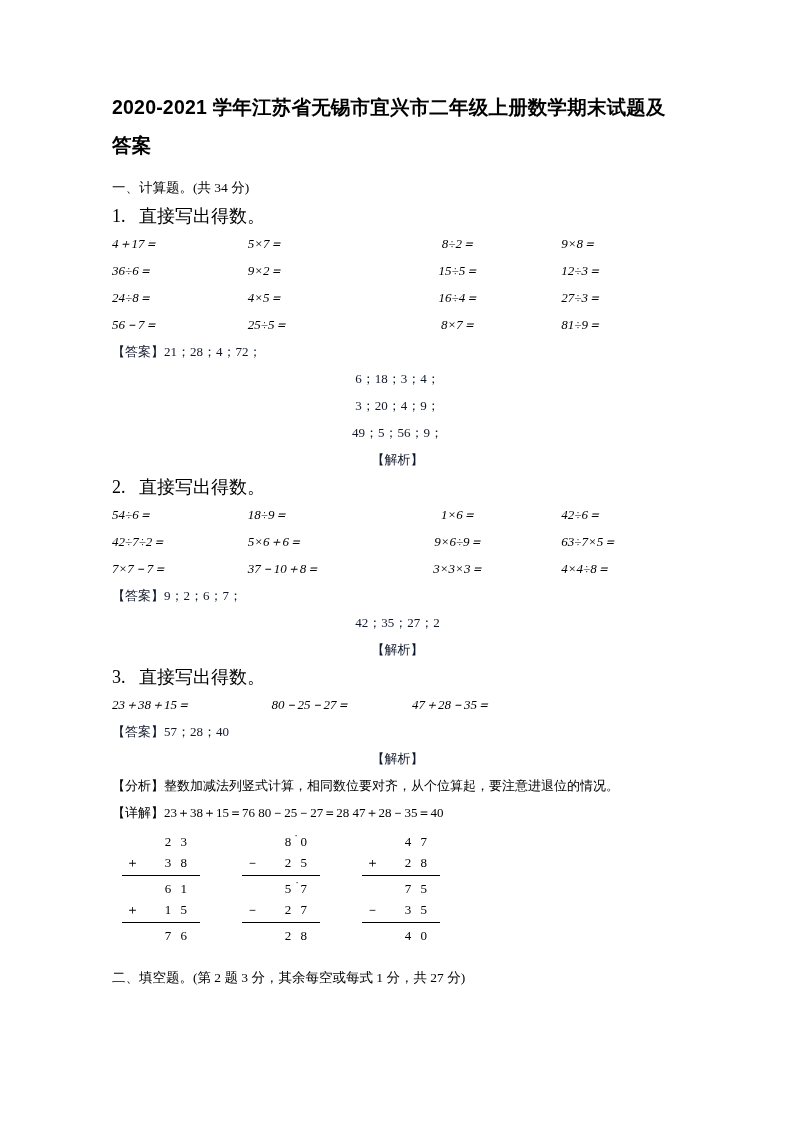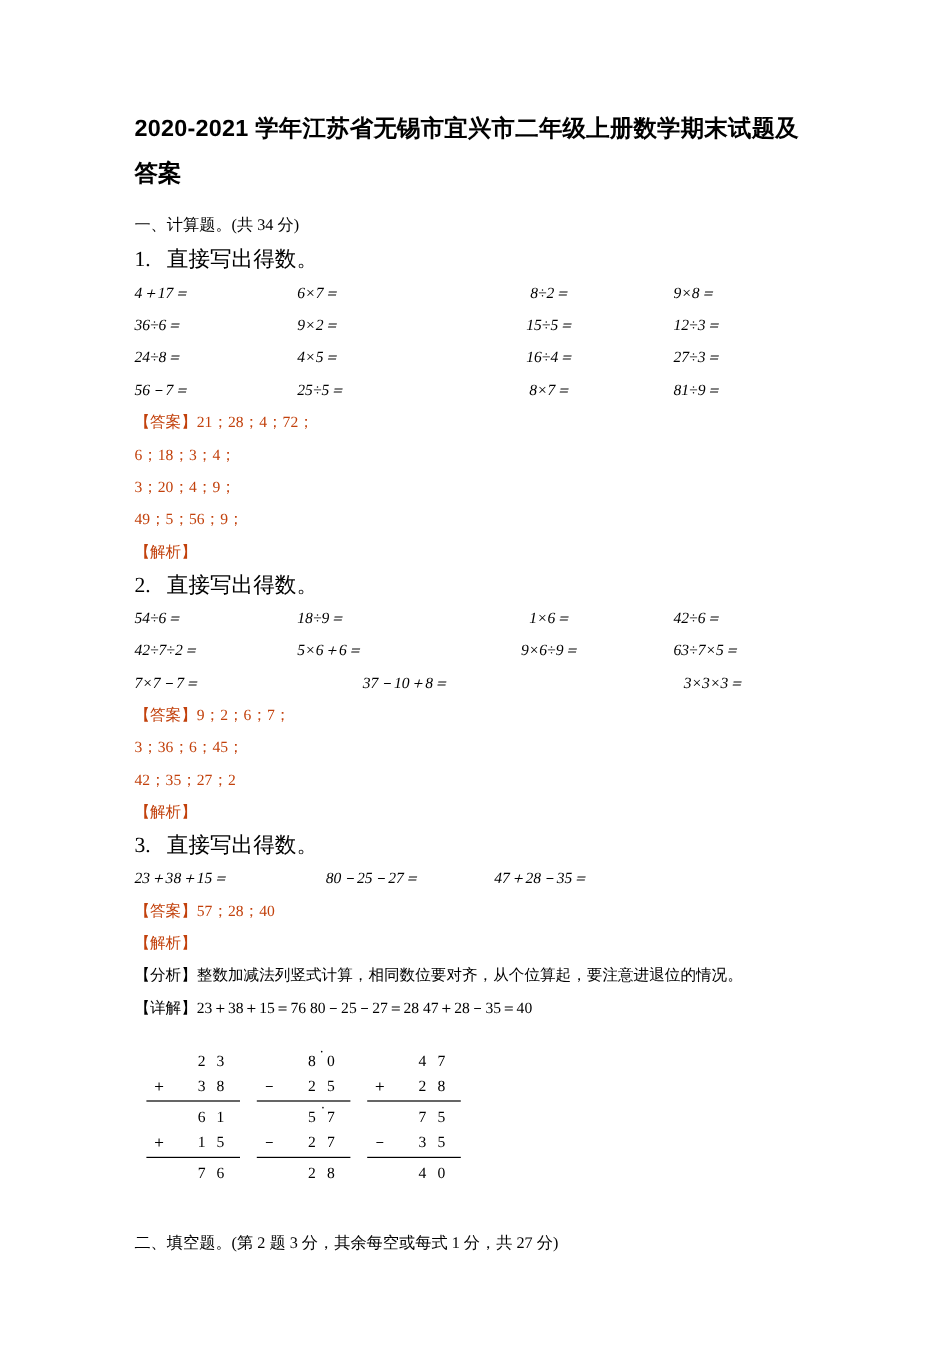--- a/index.html
+++ b/index.html
@@ -57,26 +57,27 @@
   .expr-row .cell.c4 { text-align: left; padding-left: 42px;}
   .expr-row.narrow .cell.c2 { padding-left: 24px; text-align: right; }
   .expr-row.narrow .cell.c3 { padding-left: 48px; }
   .expr-row.narrow .cell.c4 { padding-left: 72px; }
 
   .answer-line {
     font-size: 13px;
     line-height: 27px;
   }
   .tag-blue {
-    color: #c2410c;
+    color: #0f172a;
+    text-align: center;
   }
   .vertical-calc {
-    margin-top: 20px;
+    margin-top: 5px;
     display: flex;
-    gap: 14px;
+    gap: 42px;
     padding-left: 10px;
     font-family: "Liberation Serif", serif;
     font-size: 13px;
   }
   .vc {
     width: 78px;
   }
   .vc .row {
     text-align: right;
     line-height: 21px;
@@ -104,40 +105,40 @@
   .vc .dot2 {
     position: absolute;
     top: -6px;
     right: 21px;
     font-size: 11px;
     letter-spacing: 0;
   }
   .foot-section {
     font-size: 13.5px;
     line-height: 28px;
-    margin-top: 34px;
+    margin-top: 18px;
   }
 </style>
 </head>
 <body>
 
 <div class="page">
 
   <h1 class="doc-title">2020-2021 学年江苏省无锡市宜兴市二年级上册数学期末试题及答案</h1>
 
   <div class="section-head">一、计算题。(共 34 分)</div>
 
   <div class="q-line">
     <span class="q-num">1.</span>
     &nbsp;&nbsp;<span>直接写出得数。</span>
   </div>
 
   <div class="expr-row">
     <span class="cell c1">4＋17＝</span>
-    <span class="cell c2">6×7＝</span>
+    <span class="cell c2">5×7＝</span>
     <span class="cell c3">8÷2＝</span>
     <span class="cell c4">9×8＝</span>
   </div>
   <div class="expr-row">
     <span class="cell c1">36÷6＝</span>
     <span class="cell c2">9×2＝</span>
     <span class="cell c3">15÷5＝</span>
     <span class="cell c4">12÷3＝</span>
   </div>
   <div class="expr-row">
@@ -175,26 +176,26 @@
   <div class="expr-row">
     <span class="cell c1">42÷7÷2＝</span>
     <span class="cell c2">5×6＋6＝</span>
     <span class="cell c3">9×6÷9＝</span>
     <span class="cell c4">63÷7×5＝</span>
   </div>
   <div class="expr-row">
     <span class="cell c1">7×7－7＝</span>
     <span class="cell c2">37－10＋8＝</span>
     <span class="cell c3">3×3×3＝</span>
+    <span class="cell c4">4×4÷8＝</span>
   </div>
 
   <div class="answer-line">
     <span class="tag-blue">【答案】</span><span class="tag-blue">9；2；6；7；</span>
   </div>
-  <div class="answer-line tag-blue">3；36；6；45；</div>
   <div class="answer-line tag-blue">42；35；27；2</div>
   <div class="answer-line tag-blue">【解析】</div>
 
   <div class="q-line">
     <span class="q-num">3.</span>
     &nbsp;&nbsp;<span>直接写出得数。</span>
   </div>
 
   <div class="expr-row narrow">
     <span class="cell c1">23＋38＋15＝</span>

